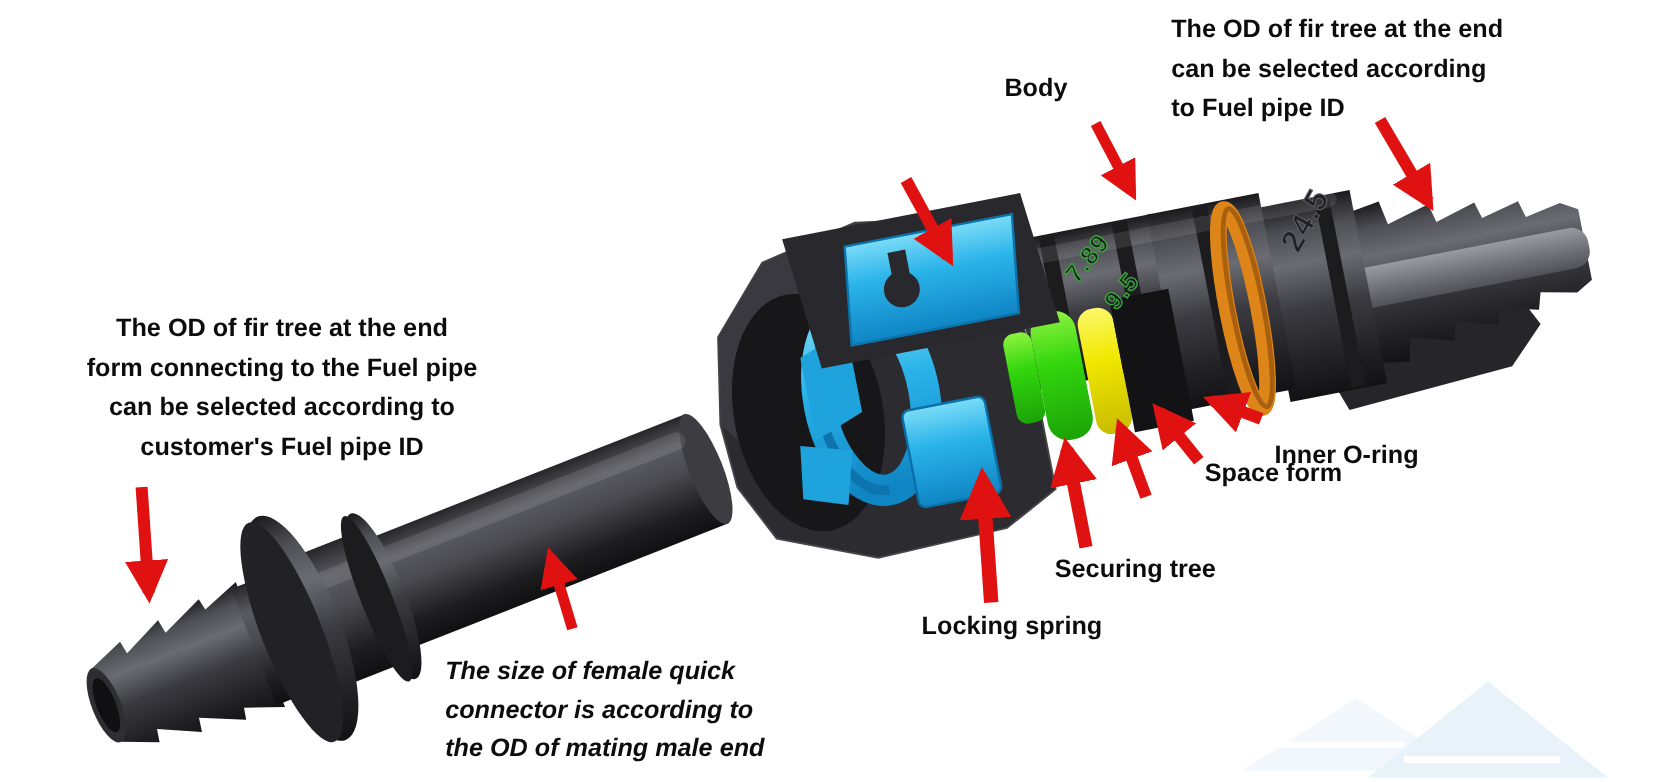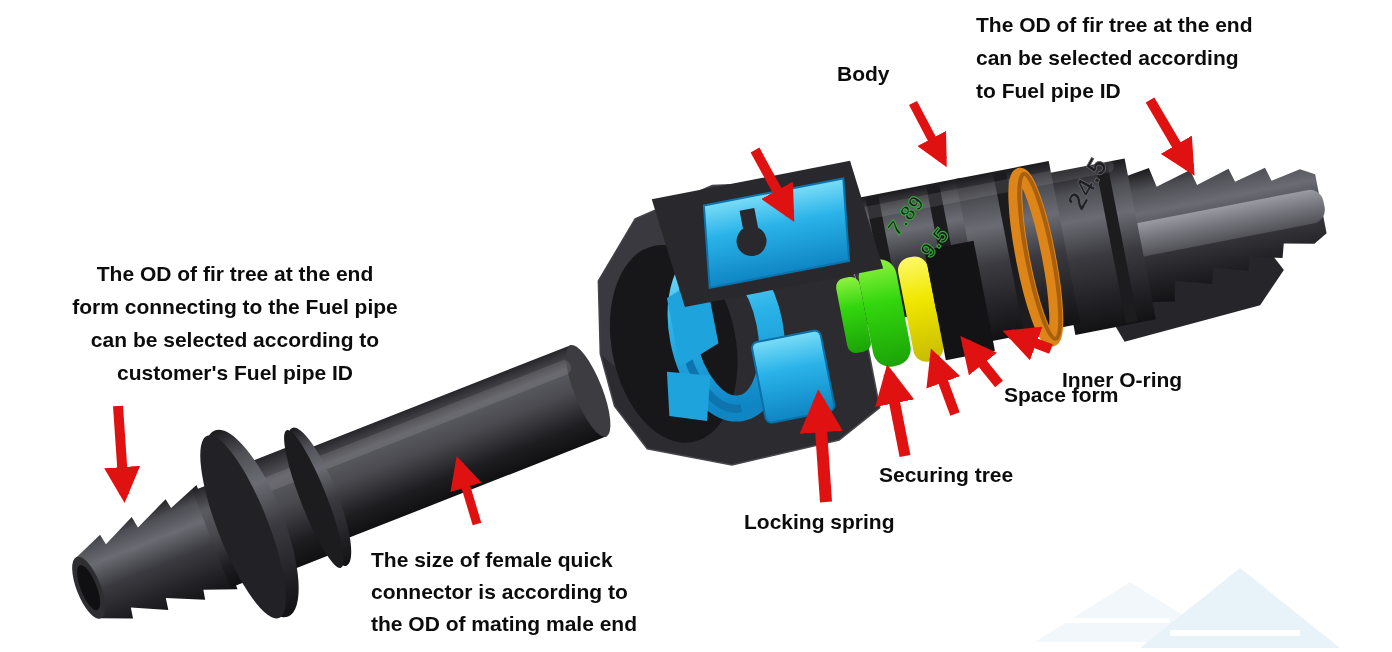--- a/index.html
+++ b/index.html
@@ -164,18 +164,18 @@
 can be  selected according to
 customer's Fuel pipe ID</div>
 
   <div class="label" style="left:1062px;top:338px;margin-top:25px;">Inner O-ring</div>
 
   <div class="label" style="left:1004px;top:378px;">Space form</div>
 
 
   <div class="label" style="left:879px;top:458px;">Securing tree</div>
 
-  <div class="label" style="left:744px;top:505px;">Locking spring</div>
+  <div class="label" style="left:768px;top:505px;">Locking spring</div>
 
-  <div class="label tight" style="left:371px;top:544px;">The size of female quick
+  <div class="label tight" style="left:371px;top:544px;font-style:italic;">The size of female quick
 connector is according to
 the OD  of mating male end</div>
 </div>
 
 </body></html>

